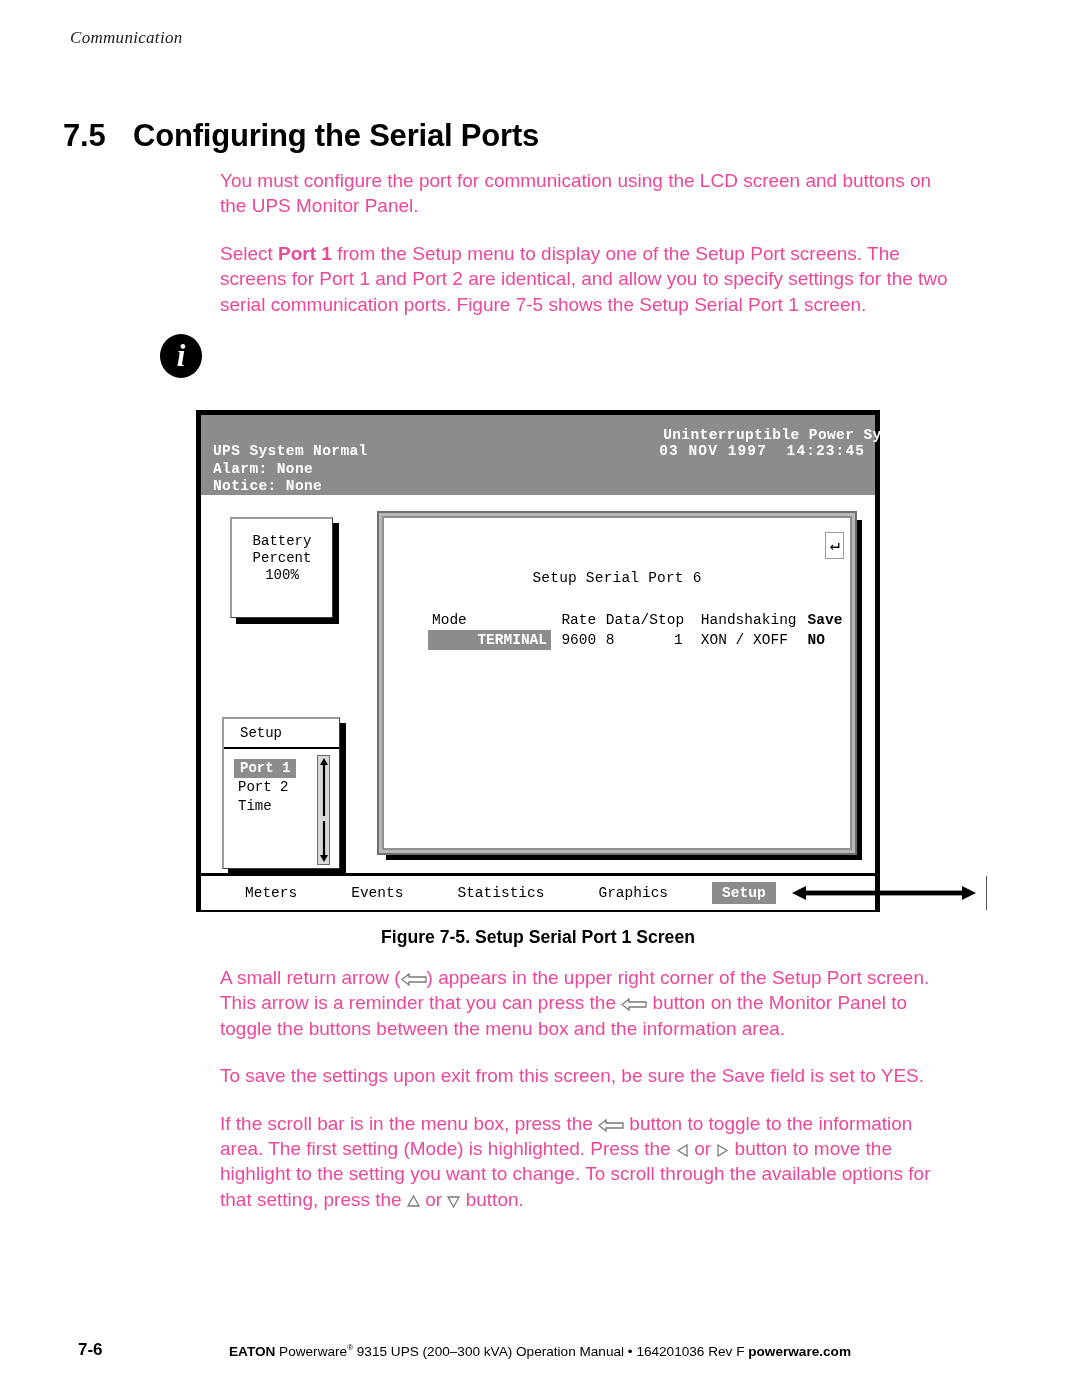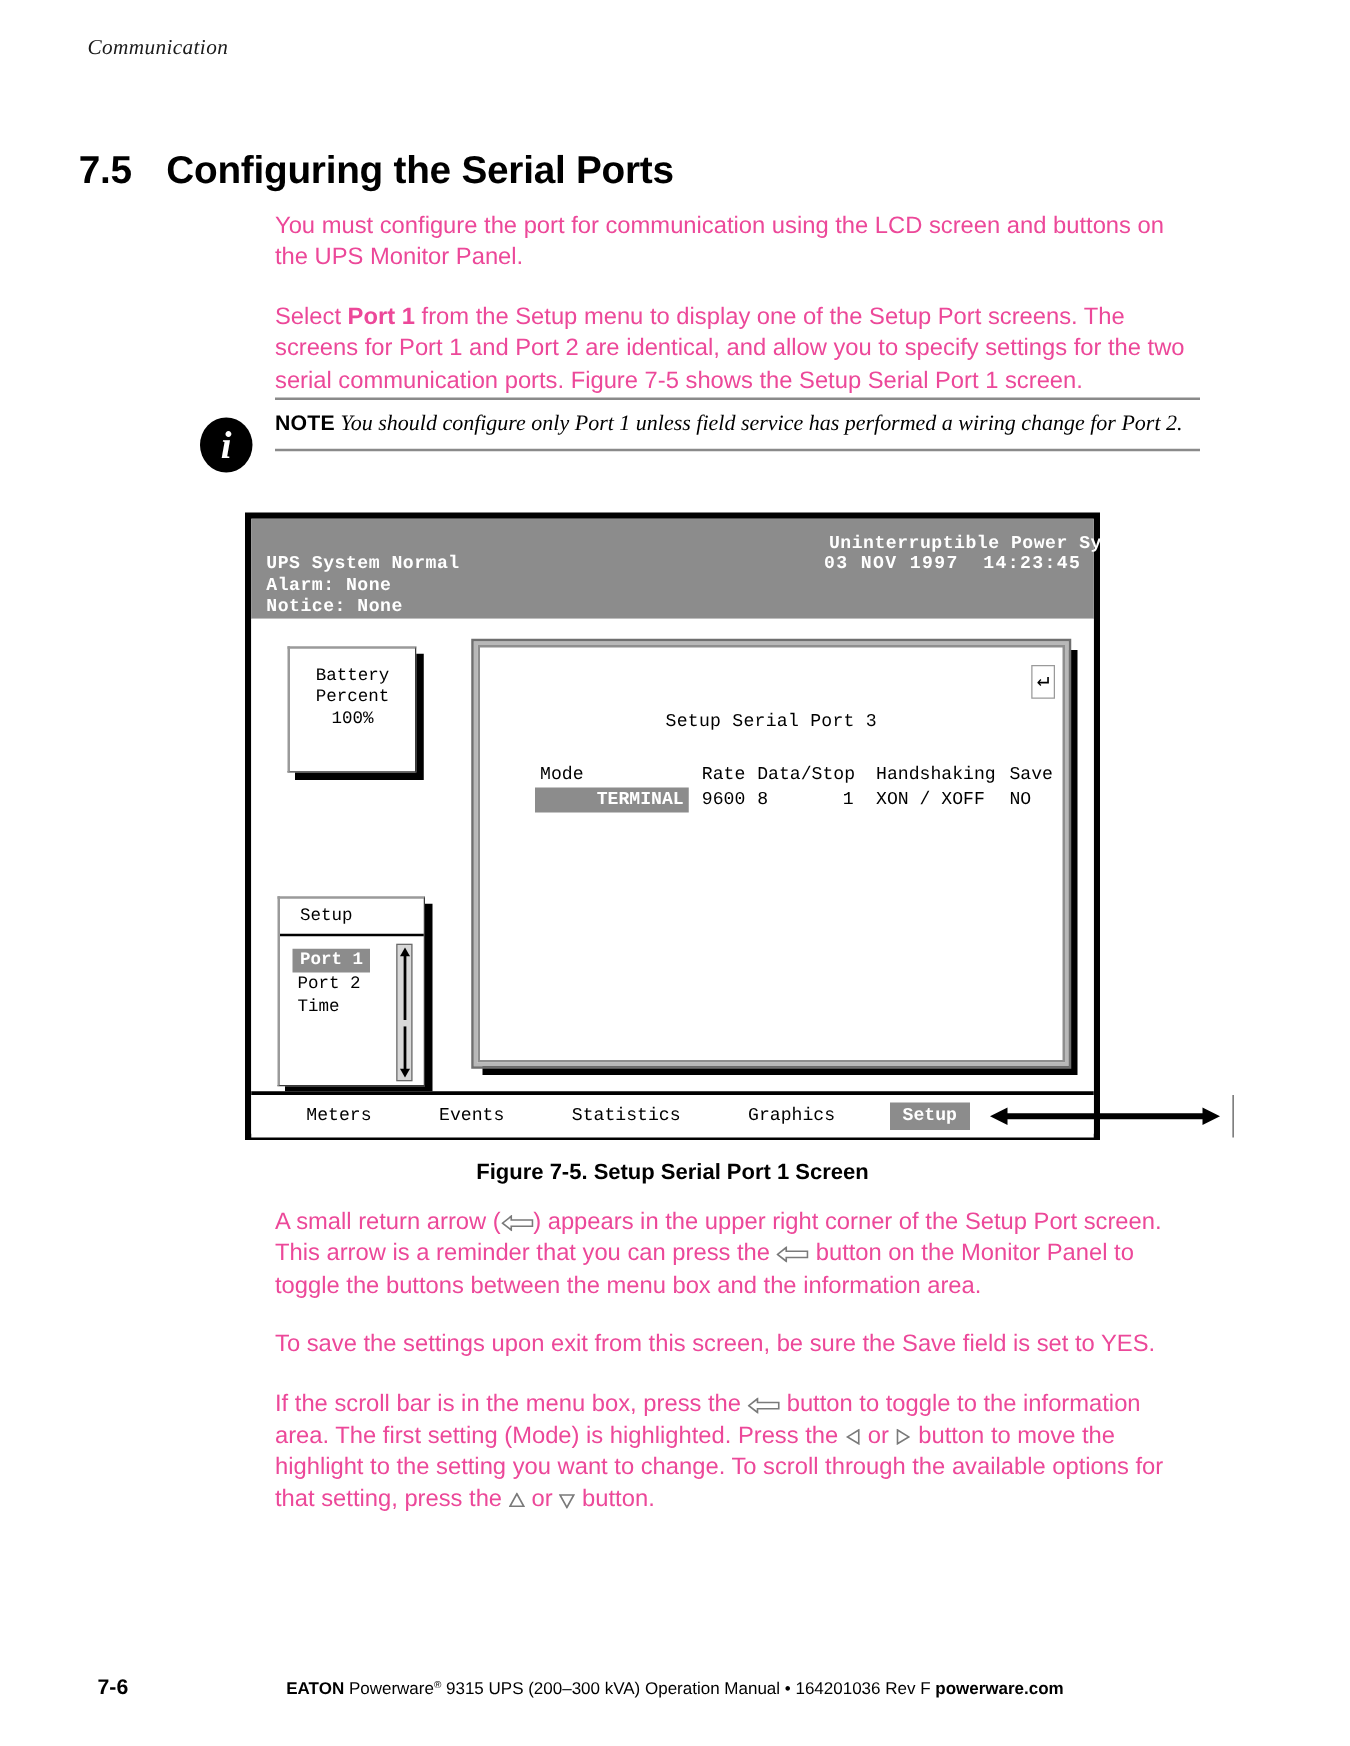--- a/index.html
+++ b/index.html
@@ -291,21 +291,21 @@
   .settings-table td {
     padding: 0 0 0 0;
     white-space: pre;
     vertical-align: top;
   }
   .settings-table td.c-mode  { width: 140px; }
   .settings-table td.c-rate  { width: 54px; }
   .settings-table td.c-data  { width: 38px; }
   .settings-table td.c-stop  { width: 56px; text-align: right; padding-right: 18px;}
   .settings-table td.c-hand  { width: 118px; }
-  .settings-table td.c-save  { width: 50px; }
+  .settings-table td.c-save  { width: 50px; font-weight: bold; }
   .hl {
     background: #8c8c8c;
     color: #ffffff;
     font-weight: 700;
     display: inline-block;
     padding: 0 4px;
     min-width: 115px;
     margin-left: -4px;
     text-align: right;
   }
@@ -398,26 +398,20 @@
     <span class="num">7.5</span><span>Configuring the Serial Ports</span>
   </div>
 
   <div class="body-col" style="top:168px;">
     <p class="body">You must configure the port for communication using the LCD screen and buttons on the UPS Monitor Panel.</p>
     <p class="body"><span>Select </span><b>Port 1</b><span> from the Setup menu to display one of the Setup Port screens. The screens for Port 1 and Port 2 are identical, and allow you to specify settings for the two serial communication ports. Figure 7-5 shows the Setup Serial Port 1 screen.</span></p>
   </div>
 
   <div class="note-wrap">
     <div class="note-icon">i</div>
-    <div class="note-body">
-      <div class="note-text">
-        <span class="note-label">NOTE</span>
-        <span>You should configure only Port 1 unless field service has performed a wiring change for Port 2.</span>
-      </div>
-    </div>
   </div>
 
   <div class="lcd">
 
     <div class="lcd-header">
       <div class="lcd-title">Uninterruptible Power System</div>
       <div class="lcd-status">
         <div>UPS System Normal</div>
         <div>Alarm:  None</div>
         <div>Notice: None</div>
@@ -457,21 +451,21 @@
             </div>
           </div>
         </div>
       </div>
 
       <div class="info-area">
         <div class="info-inner">
 
           <div class="return-badge">↵</div>
 
-          <div class="info-title">Setup Serial Port 3</div>
+          <div class="info-title">Setup Serial Port 6</div>
 
           <table class="settings-table">
             <tbody>
                 <tr>
               <td class="c-mode">Mode</td>
               <td class="c-rate">Rate</td>
               <td class="c-data" colspan="2">Data/Stop</td>
               <td class="c-hand">Handshaking</td>
               <td class="c-save">Save</td>
             </tr>

